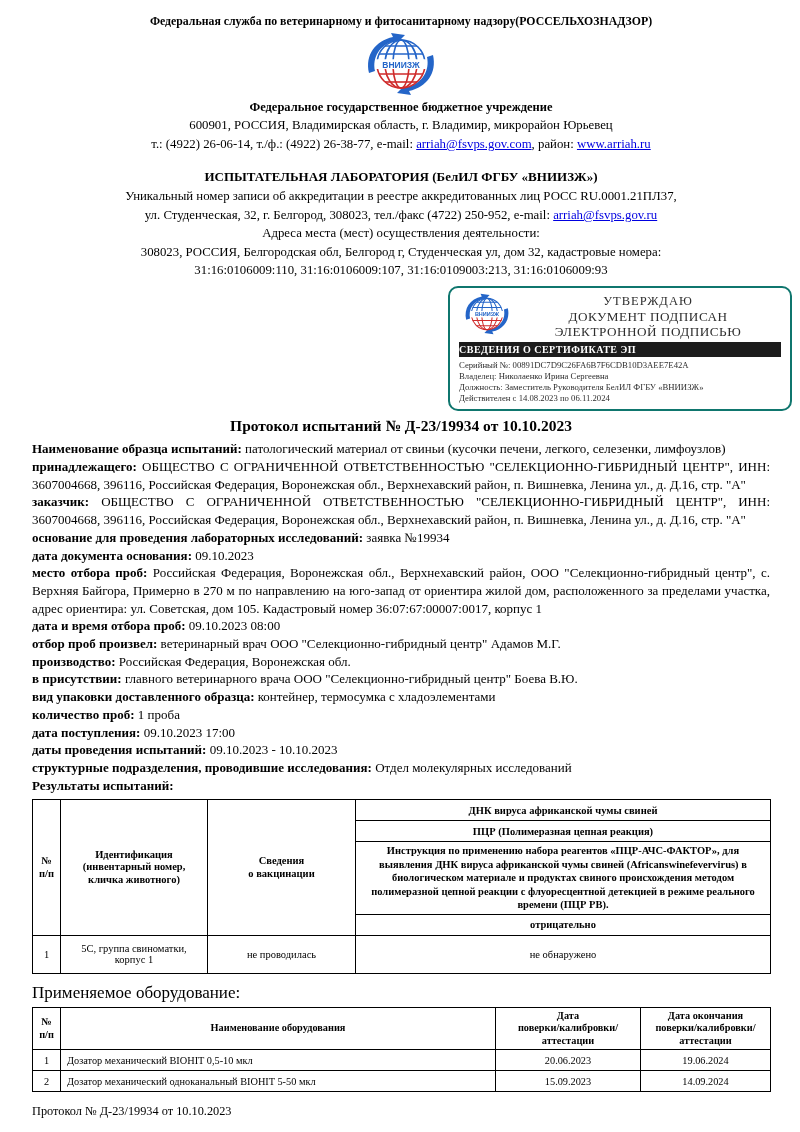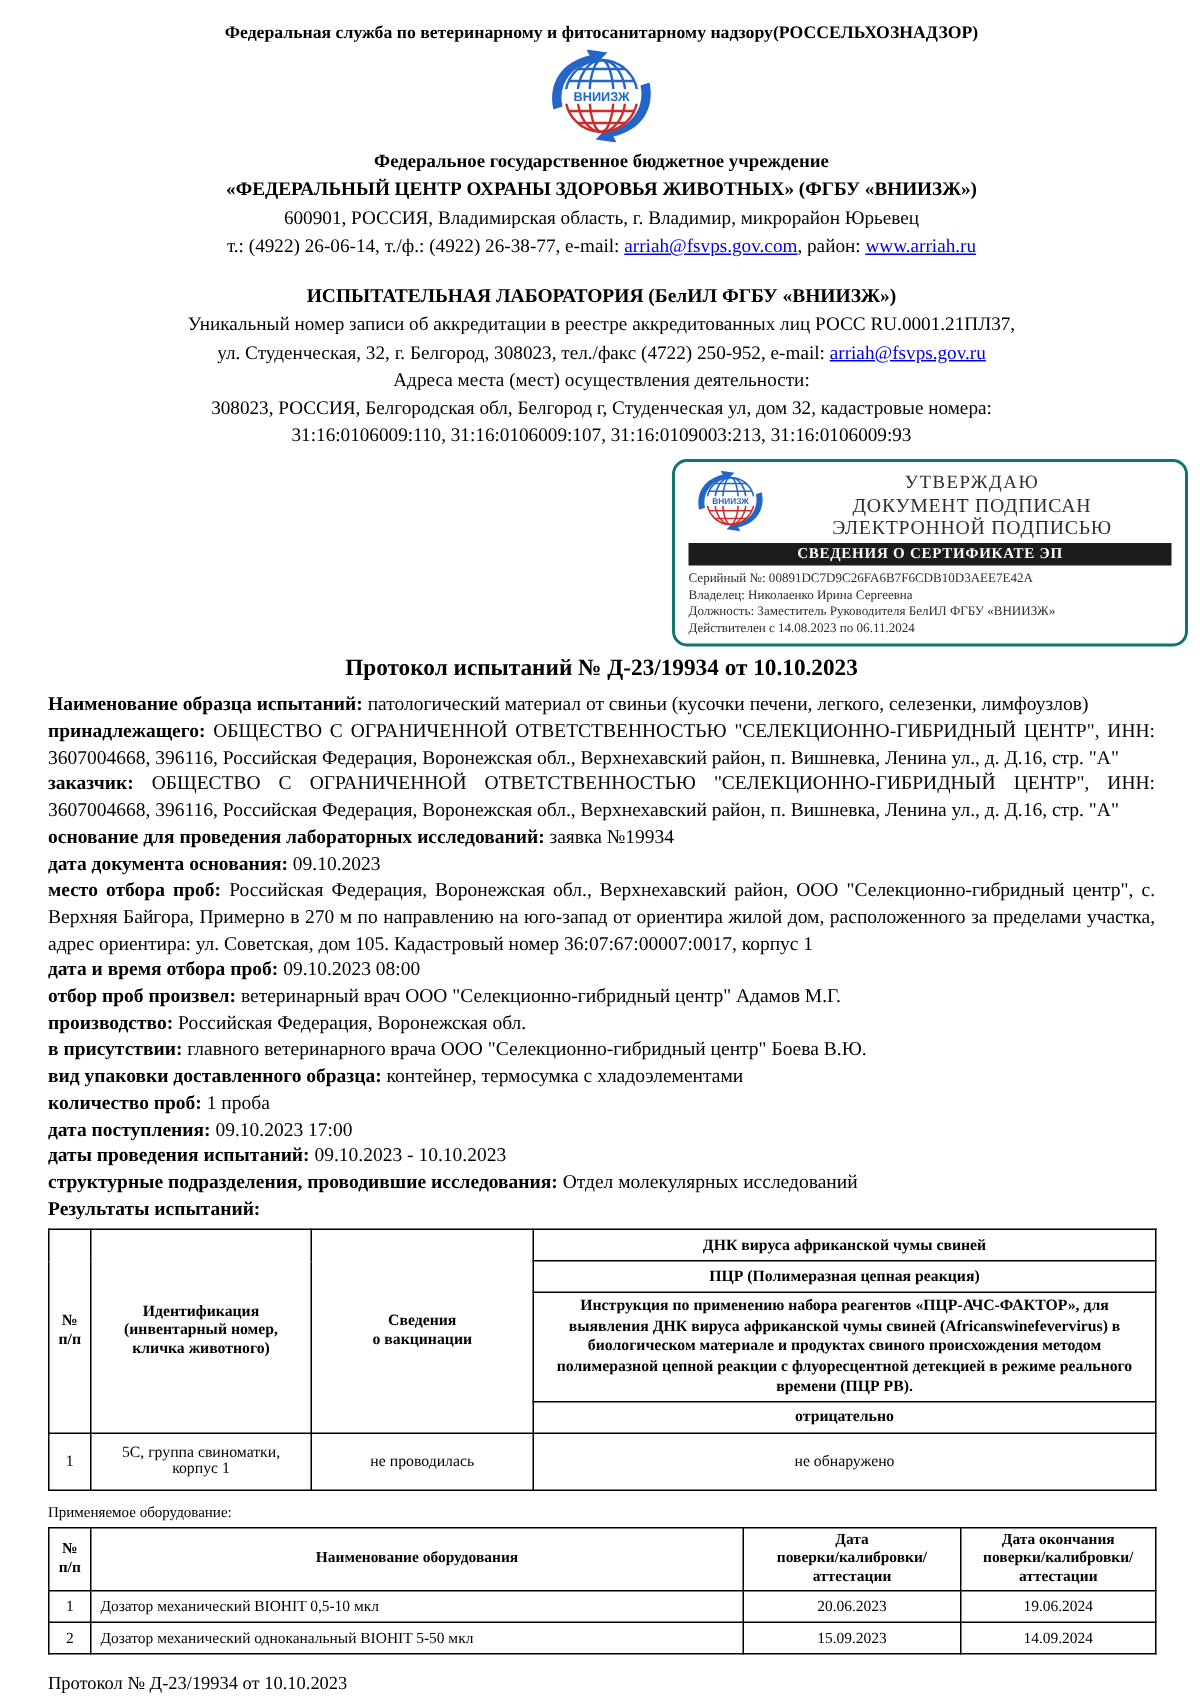--- a/index.html
+++ b/index.html
@@ -24,21 +24,21 @@
   .stamp-row { display:flex; justify-content:flex-end; margin:6px -22px 2px 0; }
   .stamp {
     width:344px; border:2px solid #0f766e; border-radius:10px;
     padding:5px 9px 5px; color:#2e2e2e; background:#fff;
   }
   .stamp-top { display:flex; align-items:flex-start; }
   .stamp-top-text { flex:1; text-align:center; padding-top:1px; }
   .approve { font-size:12.5px; line-height:15px; letter-spacing:1px; }
   .signed { font-size:13.2px; line-height:15.5px; letter-spacing:.5px; }
   .cert-bar {
-    background:#1c1c1c; color:#fff; text-align:center;
+    background:#1c1c1c; color:#fff; text-align:left;
     font-size:10px; font-weight:bold; letter-spacing:.5px;
     padding:2px 0 2px; margin:2px 0 3px;
   }
   .cert-line { font-size:8.7px; line-height:11.2px; text-align:left; }
 
   .doc-title { font-size:15.5px; font-weight:bold; text-align:center; margin:6px 0 5px; }
 
   .fields { margin-top:3px; }
   .field { font-size:13px; line-height:17.7px; text-align:justify; }
   .results-heading { font-size:13px; line-height:17.7px; font-weight:bold; }
@@ -46,21 +46,21 @@
   table { border-collapse:collapse; width:738px; table-layout:fixed; }
   td, th { border:1px solid #000; vertical-align:middle; }
 
   .results-table { margin-top:5px; font-size:10.5px; }
   .results-table td { text-align:center; padding:2px 4px; }
   .hdr { font-weight:bold; white-space:pre-line; line-height:12.5px; }
   .rt-small { height:21px; font-weight:bold; }
   .rt-desc { font-weight:bold; line-height:13.5px; padding:3px 8px; }
   .rt-data td { height:38px; }
 
-  .equip-heading { font-size:10px; margin:9px 0 4px; }
+  .equip-heading { font-size:17px; margin:9px 0 4px; }
   .equip-table { font-size:10.3px; }
   .equip-table th { font-weight:bold; white-space:pre-line; line-height:12.5px; padding:2px 4px; height:30px; }
   .equip-table td { text-align:center; height:21px; padding:1px 6px; }
   .equip-table td.tl { text-align:left; }
 
   .footer { margin-top:11px; font-size:12.3px; line-height:17.5px; }
 </style>
 </head>
 <body>
 
@@ -94,21 +94,20 @@
         <ellipse cx="43" cy="31" rx="16" ry="24"></ellipse>
         <line x1="21" y1="41" x2="65" y2="41"></line>
         <line x1="27" y1="49" x2="59" y2="49"></line>
       </g>
       <rect x="18" y="26.5" width="50" height="9.5" fill="#ffffff"></rect>
       <text x="43" y="34.5" text-anchor="middle" font-family="Liberation Sans, sans-serif" font-size="8.5" font-weight="bold" fill="#2465c8">ВНИИЗЖ</text>
     </svg>
   </div>
 
   <div class="org-type c">Федеральное государственное бюджетное учреждение</div>
-  <div class="org-name c">«ФЕДЕРАЛЬНЫЙ ЦЕНТР ОХРАНЫ ЗДОРОВЬЯ ЖИВОТНЫХ» (ФГБУ «ВНИИЗЖ»)</div>
   <div class="hline c">600901, РОССИЯ, Владимирская область, г. Владимир, микрорайон Юрьевец</div>
   <div class="hline c"><span>т.: (4922) 26-06-14, т./ф.: (4922) 26-38-77, e-mail: </span><a>arriah@fsvps.gov.com</a><span>, район: </span><a>www.arriah.ru</a></div>
 
   <div class="lab-name c">ИСПЫТАТЕЛЬНАЯ ЛАБОРАТОРИЯ (БелИЛ ФГБУ «ВНИИЗЖ»)</div>
   <div class="lab-line c">Уникальный номер записи об аккредитации в реестре аккредитованных лиц РОСС RU.0001.21ПЛ37,</div>
   <div class="lab-line c"><span>ул. Студенческая, 32, г. Белгород, 308023, тел./факс (4722) 250-952, e-mail: </span><a>arriah@fsvps.gov.ru</a></div>
   <div class="lab-line c">Адреса места (мест) осуществления деятельности:</div>
   <div class="lab-line c">308023, РОССИЯ, Белгородская обл, Белгород г, Студенческая ул, дом 32, кадастровые номера:</div>
   <div class="lab-line c">31:16:0106009:110, 31:16:0106009:107, 31:16:0109003:213, 31:16:0106009:93</div>
 

